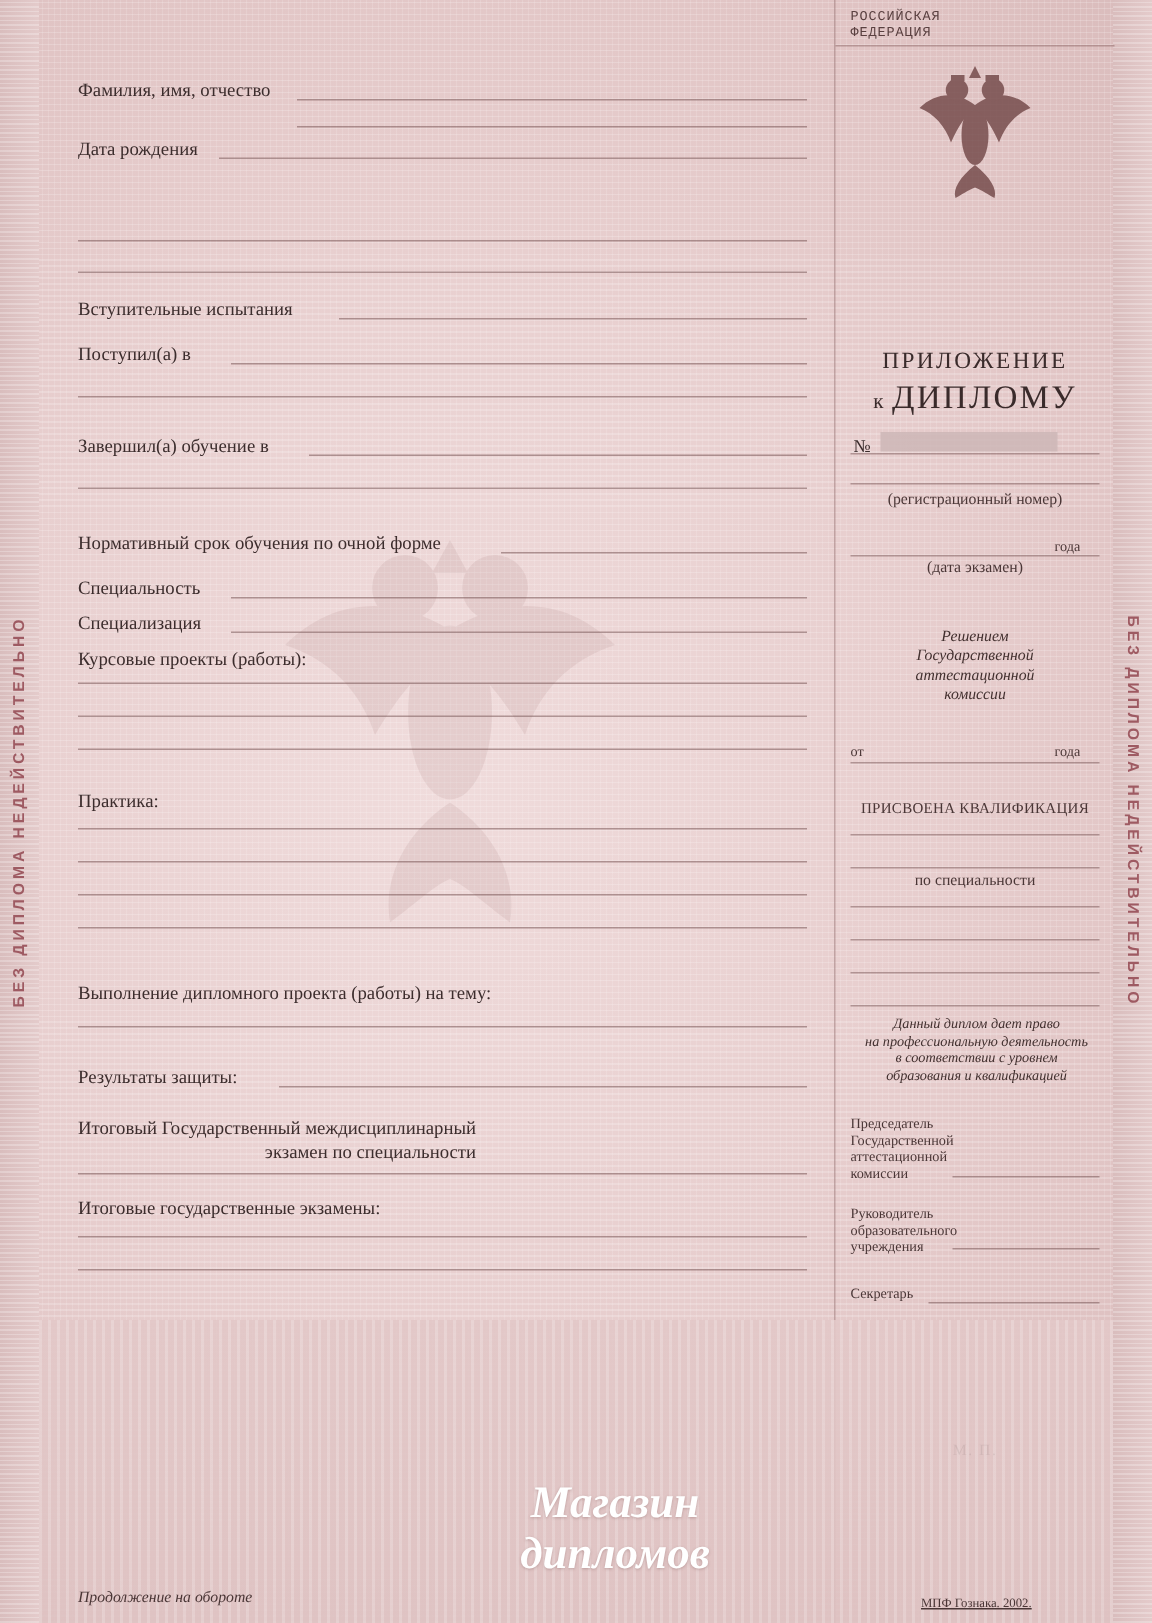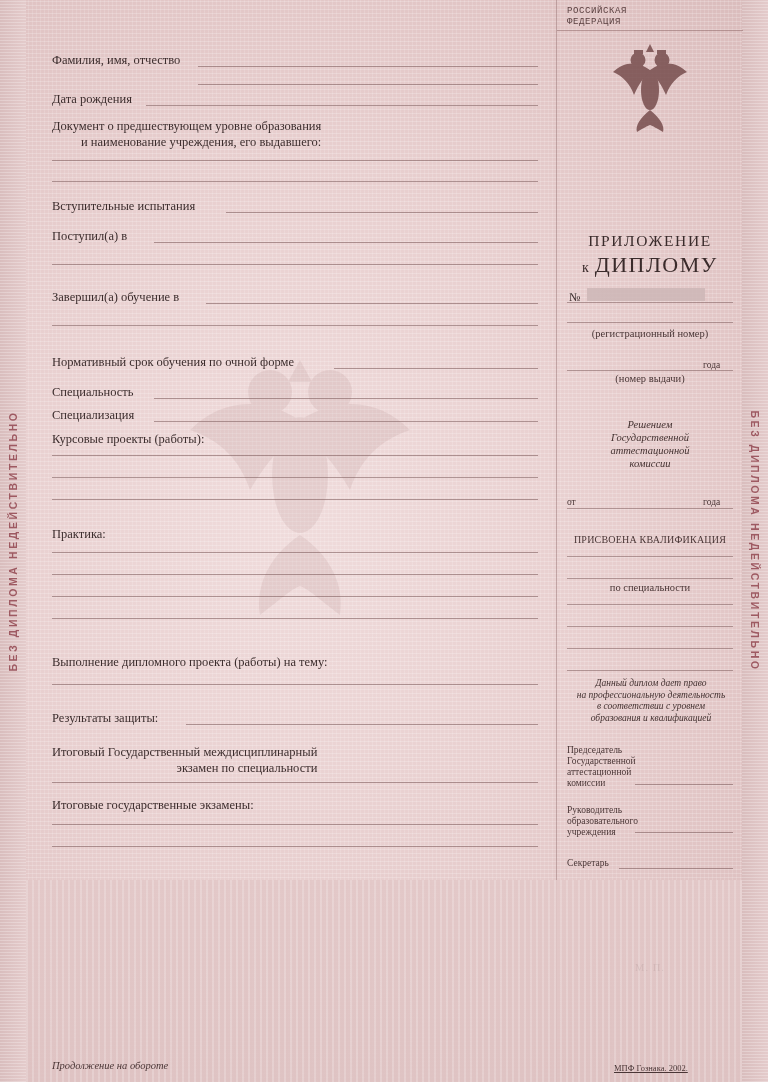--- a/index.html
+++ b/index.html
@@ -259,22 +259,20 @@
 
   <div class="left-col">
 
     <div class="lbl" style="left:26px; top:52px;">Фамилия, имя, отчество</div>
     <div class="line" style="left:172px; top:66px; width:340px;"></div>
     <div class="line" style="left:172px; top:84px; width:340px;"></div>
 
     <div class="lbl" style="left:26px; top:91px;">Дата рождения</div>
     <div class="line" style="left:120px; top:105px; width:392px;"></div>
 
-    <div class="lbl" style="left:26px; top:118px;">Документ о предшествующем уровне образования
-и наименование учреждения, его выдавшего:</div>
     <div class="line" style="left:26px; top:160px; width:486px;"></div>
     <div class="line" style="left:26px; top:181px; width:486px;"></div>
 
     <div class="lbl" style="left:26px; top:198px;">Вступительные испытания</div>
     <div class="line" style="left:200px; top:212px; width:312px;"></div>
 
     <div class="lbl" style="left:26px; top:228px;">Поступил(а) в</div>
     <div class="line" style="left:128px; top:242px; width:384px;"></div>
     <div class="line" style="left:26px; top:264px; width:486px;"></div>
 
@@ -347,21 +345,21 @@
     <div class="title-big t1">ПРИЛОЖЕНИЕ</div>
 
     <div class="no-label">№</div>
     <div class="no-blank"></div>
     <div class="rline" style="top:302px;"></div>
     <div class="rline" style="top:322px;"></div>
     <div class="small-c" style="top:328px;">(регистрационный номер)</div>
 
     <div class="rline" style="top:370px;"></div>
     <div class="right-small" style="left:146px; top:360px;">года</div>
-    <div class="small-c" style="top:373px;">(номер выдачи)</div>
+    <div class="small-c" style="top:373px;">(дата экзамен)</div>
 
     <div class="ital-c" style="top:418px; white-space:pre-line;">Решением
 Государственной
 аттестационной
 комиссии</div>
 
     <div class="right-small" style="left:10px; top:497px;">от</div>
     <div class="right-small" style="left:146px; top:497px;">года</div>
     <div class="rline" style="top:508px;"></div>
 
@@ -392,16 +390,20 @@
     <div class="line" style="left:78px; top:832px; width:98px;"></div>
 
     <div class="right-small" style="left:10px; top:858px;">Секретарь</div>
     <div class="line" style="left:62px; top:868px; width:114px;"></div>
 
     <div class="mp">М. П.</div>
   </div>
 
   <div class="band"></div>
 
+  <div class="shop-wm">
+    <div>Магазин</div>
+    <div>дипломов</div>
+  </div>
 
   <div class="footer-left">Продолжение на обороте</div>
   <div class="footer-right">МПФ Гознака. 2002.</div>
 </div>
 
 </body></html>

